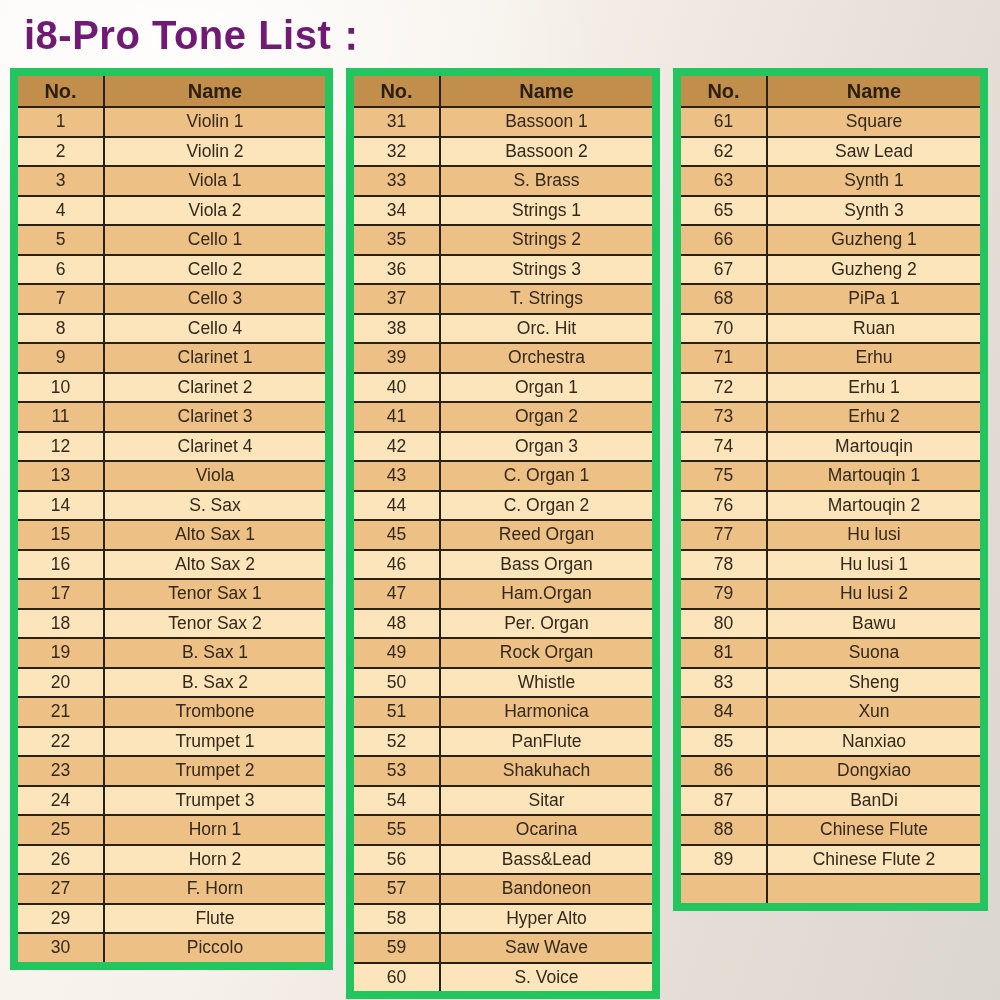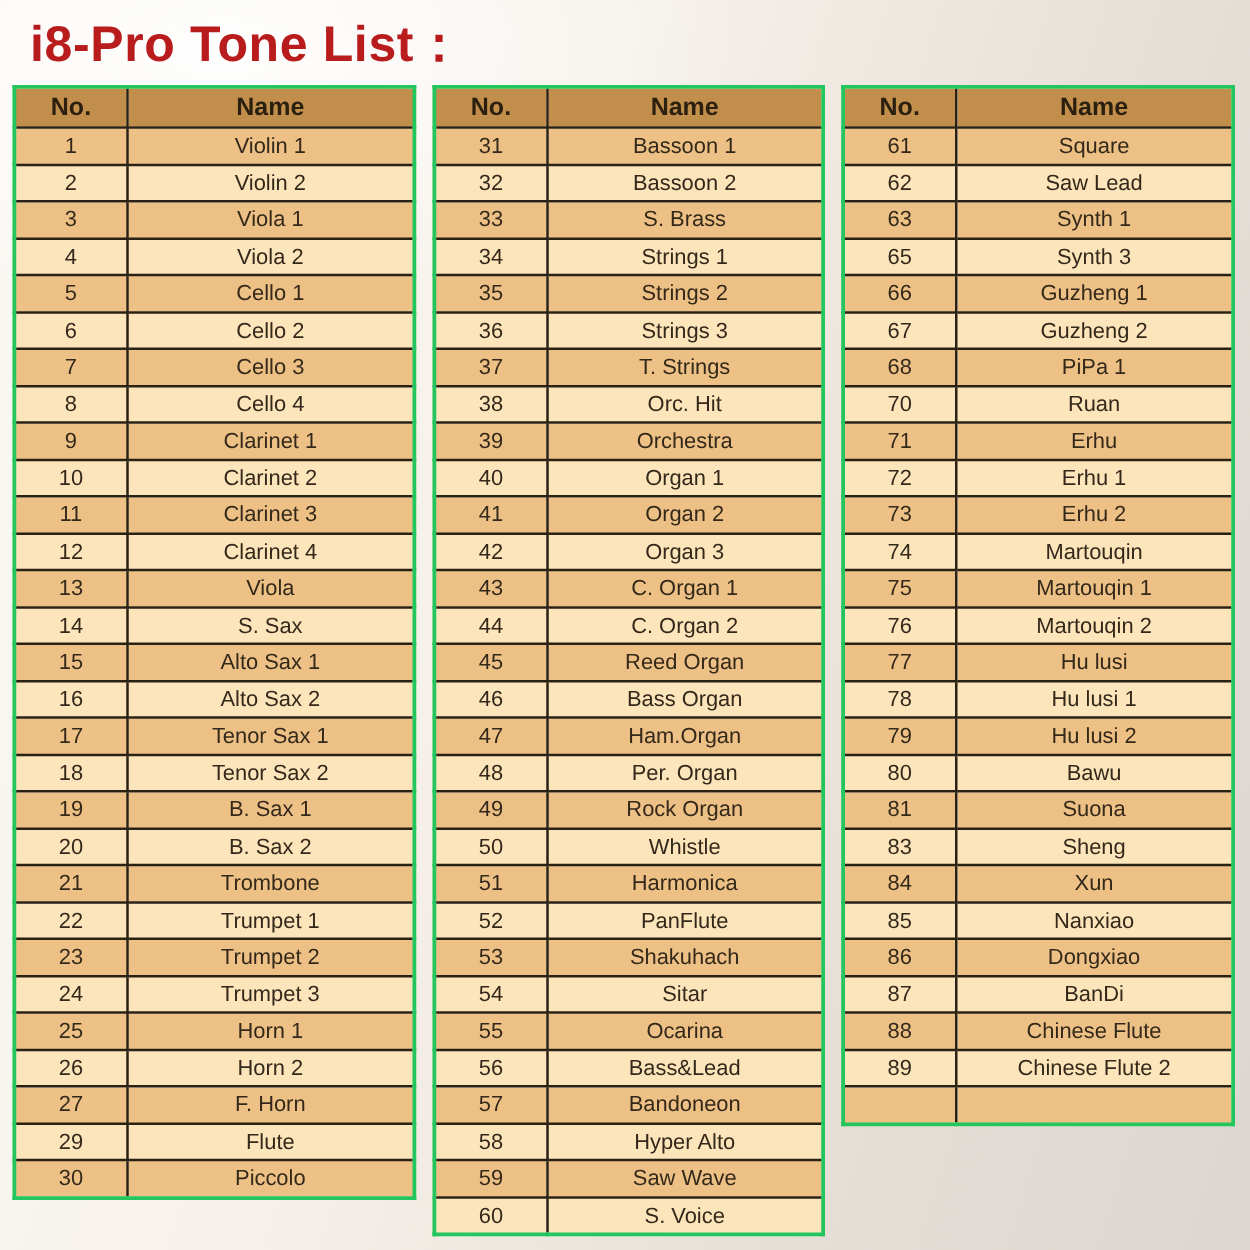--- a/index.html
+++ b/index.html
@@ -6,30 +6,30 @@
   body{
     width:1000px;height:1000px;
     background:
       radial-gradient(ellipse 600px 300px at 18% 4%, rgba(255,255,255,.9), rgba(255,255,255,0) 70%),
       linear-gradient(108deg,#fbf8f4 0%,#f6f1ea 38%,#e6dfd8 72%,#dcd6d0 100%);
     font-family:"Liberation Sans",sans-serif;
     position:relative;overflow:hidden;
   }
   .title{
     position:absolute;top:8px;left:24px;
-    font-size:40px;font-weight:bold;color:#b91c1c;
+    font-size:40px;font-weight:bold;color:#701a75;
     letter-spacing:0.5px;white-space:nowrap;
   }
   .tables{
     position:absolute;top:68px;left:10px;
     display:flex;gap:13px;align-items:flex-start;
   }
   table{
     border-collapse:collapse;
-    border:3px solid #22c55e;
+    border:8px solid #22c55e;
     table-layout:fixed;
     background:#fce5bb;
   }
   .t1{width:323px;}
   .t2{width:314px;}
   .t3{width:315px;}
   th,td{
     border:2px solid #2a2115;
     text-align:center;
     padding:0 2px;

